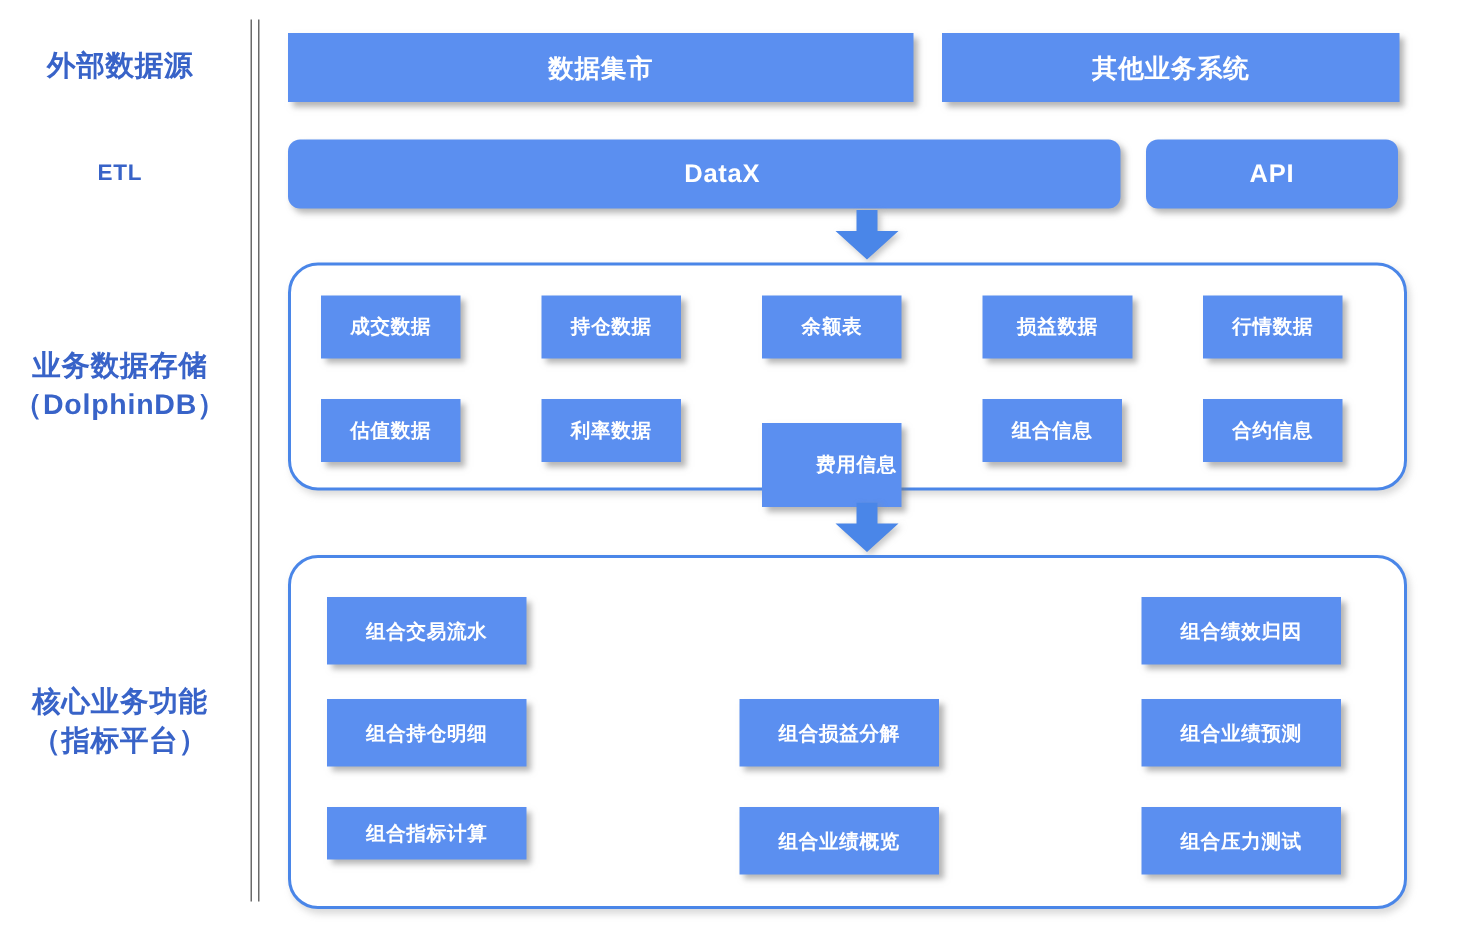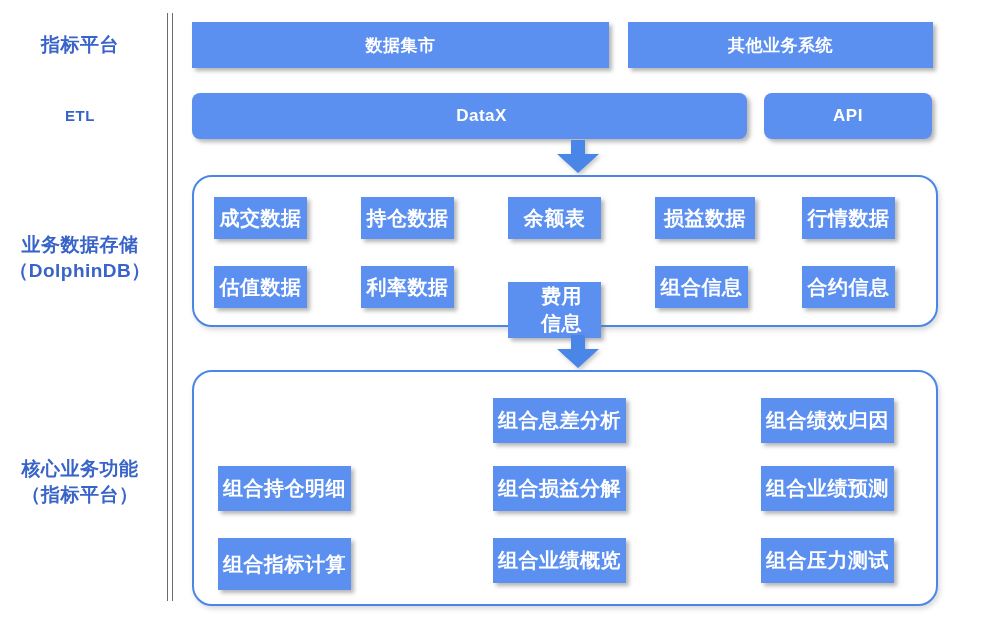--- a/index.html
+++ b/index.html
@@ -46,21 +46,21 @@
   .blue-box {
     position: absolute;
     background: #5b8ff0;
     color: #ffffff;
     font-weight: bold;
     display: flex;
     align-items: center;
     justify-content: center;
     box-shadow: 3px 3px 4px rgba(120,120,120,0.55);
     box-sizing: border-box;
-    font-size: 20px;
+    font-size: 13px;
     letter-spacing: 0.5px;
   }
   .blue-box.rounded { border-radius: 8px; }
   .blue-box.banner  { font-size: 17px; }
   .blue-box.etl     { font-size: 17px; }
 
   
   .group-box {
     position: absolute;
     border: 2px solid #4a86e8;
@@ -77,21 +77,21 @@
     height: 34px;
     filter: drop-shadow(2px 2px 2px rgba(140,140,140,0.5));
   }
   .down-arrow svg { display: block; width: 100%; height: 100%; }
 </style>
 </head>
 <body>
 
 <div id="canvas">
 
-  <div class="row-label" style="top:32px;">指标平台</div>
+  <div class="row-label" style="top:32px;">外部数据源</div>
 
   <div class="row-label small-latin" style="top:103px;">ETL</div>
 
   <div class="row-label" style="top:232px;">业务数据存储
 （DolphinDB）</div>
 
   <div class="row-label" style="top:456px;">核心业务功能
 （指标平台）</div>
 
   <div class="divider d1"></div>
@@ -126,24 +126,24 @@
   <div class="blue-box" style="left:802px; top:266px; width:93px; height:42px;">合约信息</div>
 
   <div class="down-arrow" style="left:556px; top:335px;">
     <svg viewBox="0 0 44 34" xmlns="http://www.w3.org/2000/svg">
       <polygon points="15,0 29,0 29,14 43,14 22,33 1,14 15,14" fill="#4a86e8"></polygon>
     </svg>
   </div>
 
   <div class="group-box" style="left:192px; top:370px; width:746px; height:236px;"></div>
 
-  <div class="blue-box" style="left:493px; top:398px; width:133px; height:45px;">组合息差分析</div>
+  <div class="blue-box" style="left:218px; top:398px; width:133px; height:45px;">组合交易流水</div>
   <div class="blue-box" style="left:761px; top:398px; width:133px; height:45px;">组合绩效归因</div>
 
   <div class="blue-box" style="left:218px; top:466px; width:133px; height:45px;">组合持仓明细</div>
   <div class="blue-box" style="left:493px; top:466px; width:133px; height:45px;">组合损益分解</div>
   <div class="blue-box" style="left:761px; top:466px; width:133px; height:45px;">组合业绩预测</div>
 
-  <div class="blue-box" style="left:218px; top:538px; width:133px; height:52px;">组合指标计算</div>
+  <div class="blue-box" style="left:218px; top:538px; width:133px; height:35px;">组合指标计算</div>
   <div class="blue-box" style="left:493px; top:538px; width:133px; height:45px;">组合业绩概览</div>
   <div class="blue-box" style="left:761px; top:538px; width:133px; height:45px;">组合压力测试</div>
 
 </div>
 
 </body></html>

